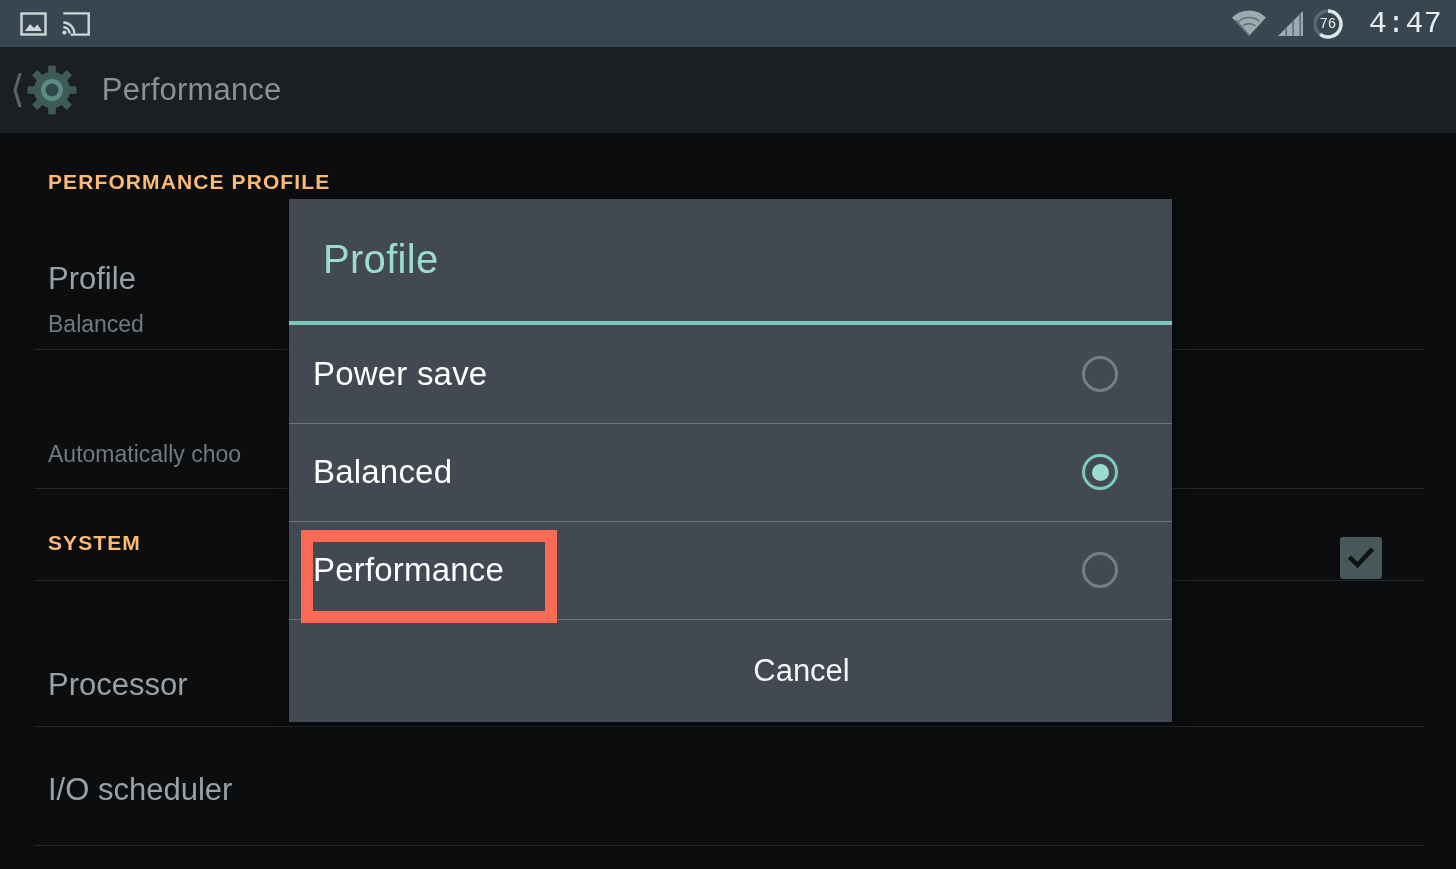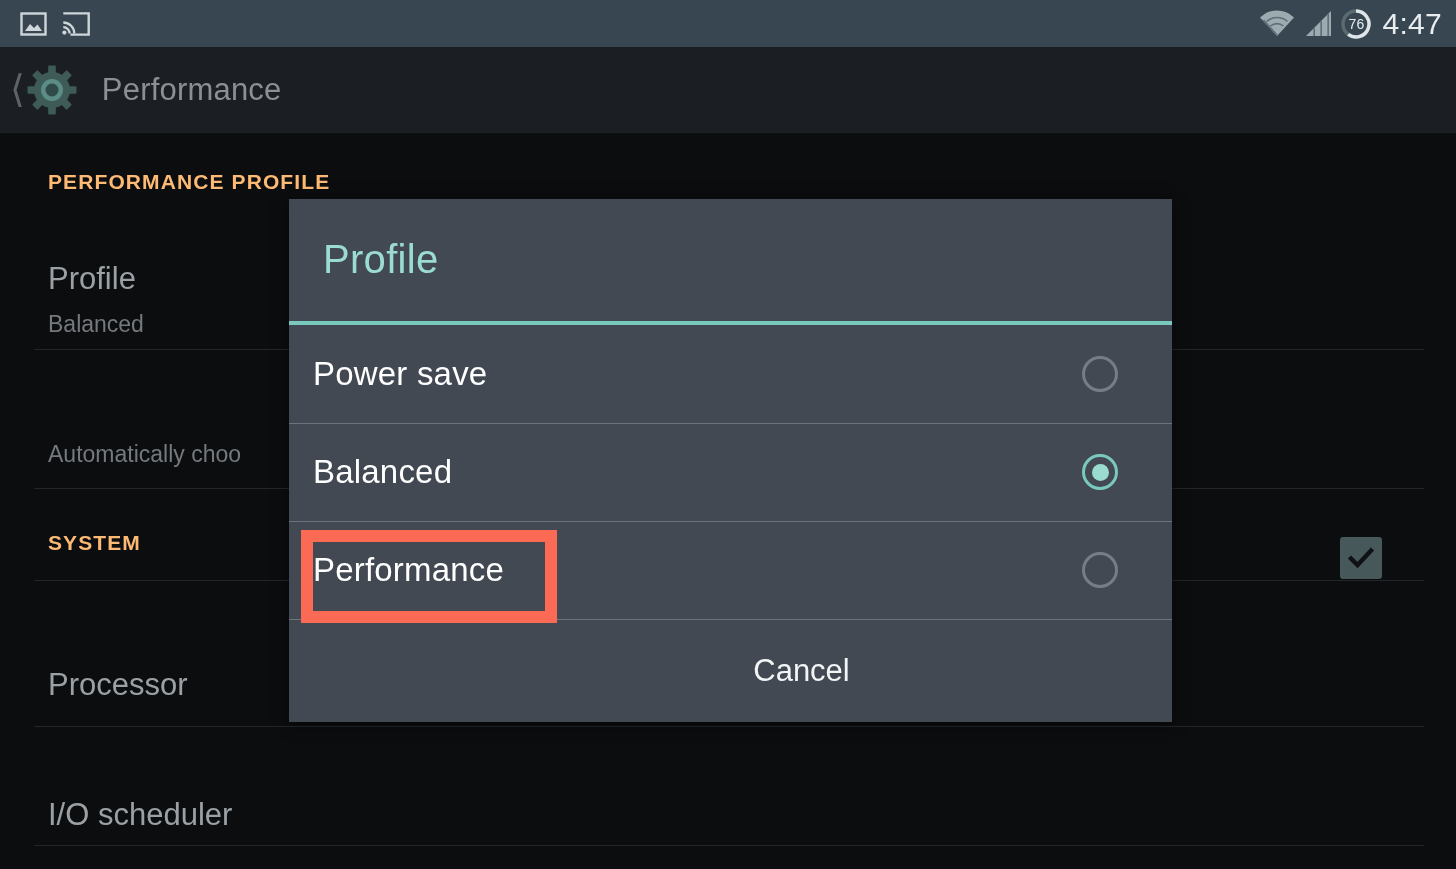--- a/index.html
+++ b/index.html
@@ -34,26 +34,27 @@
   .sb-left {
     display: flex;
     align-items: center;
     gap: 14px;
   }
   .sb-right {
     margin-left: auto;
     display: flex;
     align-items: center;
     gap: 9px;
+    font-family: Liberation Mono, monospace;
   }
   .sb-time {
     color: #e9edef;
     font-size: 30px;
     letter-spacing: 0.3px;
-    margin-left: 2px;
+    margin-left: 17px;
     font-weight: 400;
   }
   .ico {
     display: block;
   }
 
   
   #action-bar {
     position: absolute;
     left: 0; top: 47px;
@@ -344,21 +345,21 @@
     <div class="divider" style="top:355px;"></div>
 
     <div class="sec-header" style="top:398px;">SYSTEM</div>
 
     <div class="divider" style="top:447px;"></div>
 
     <div class="row-title" style="top:534px;">Processor</div>
 
     <div class="divider" style="top:593px;"></div>
 
-    <div class="row-title" style="top:664px;">I/O scheduler</div>
+    <div class="row-title" style="top:639px;">I/O scheduler</div>
 
     <div class="divider" style="top:712px;"></div>
   </div>
 
   <div id="dialog">
 
     <div id="dialog-title-area">
       <div id="dialog-title">Profile</div>
     </div>
     <div id="dialog-title-rule"></div>

